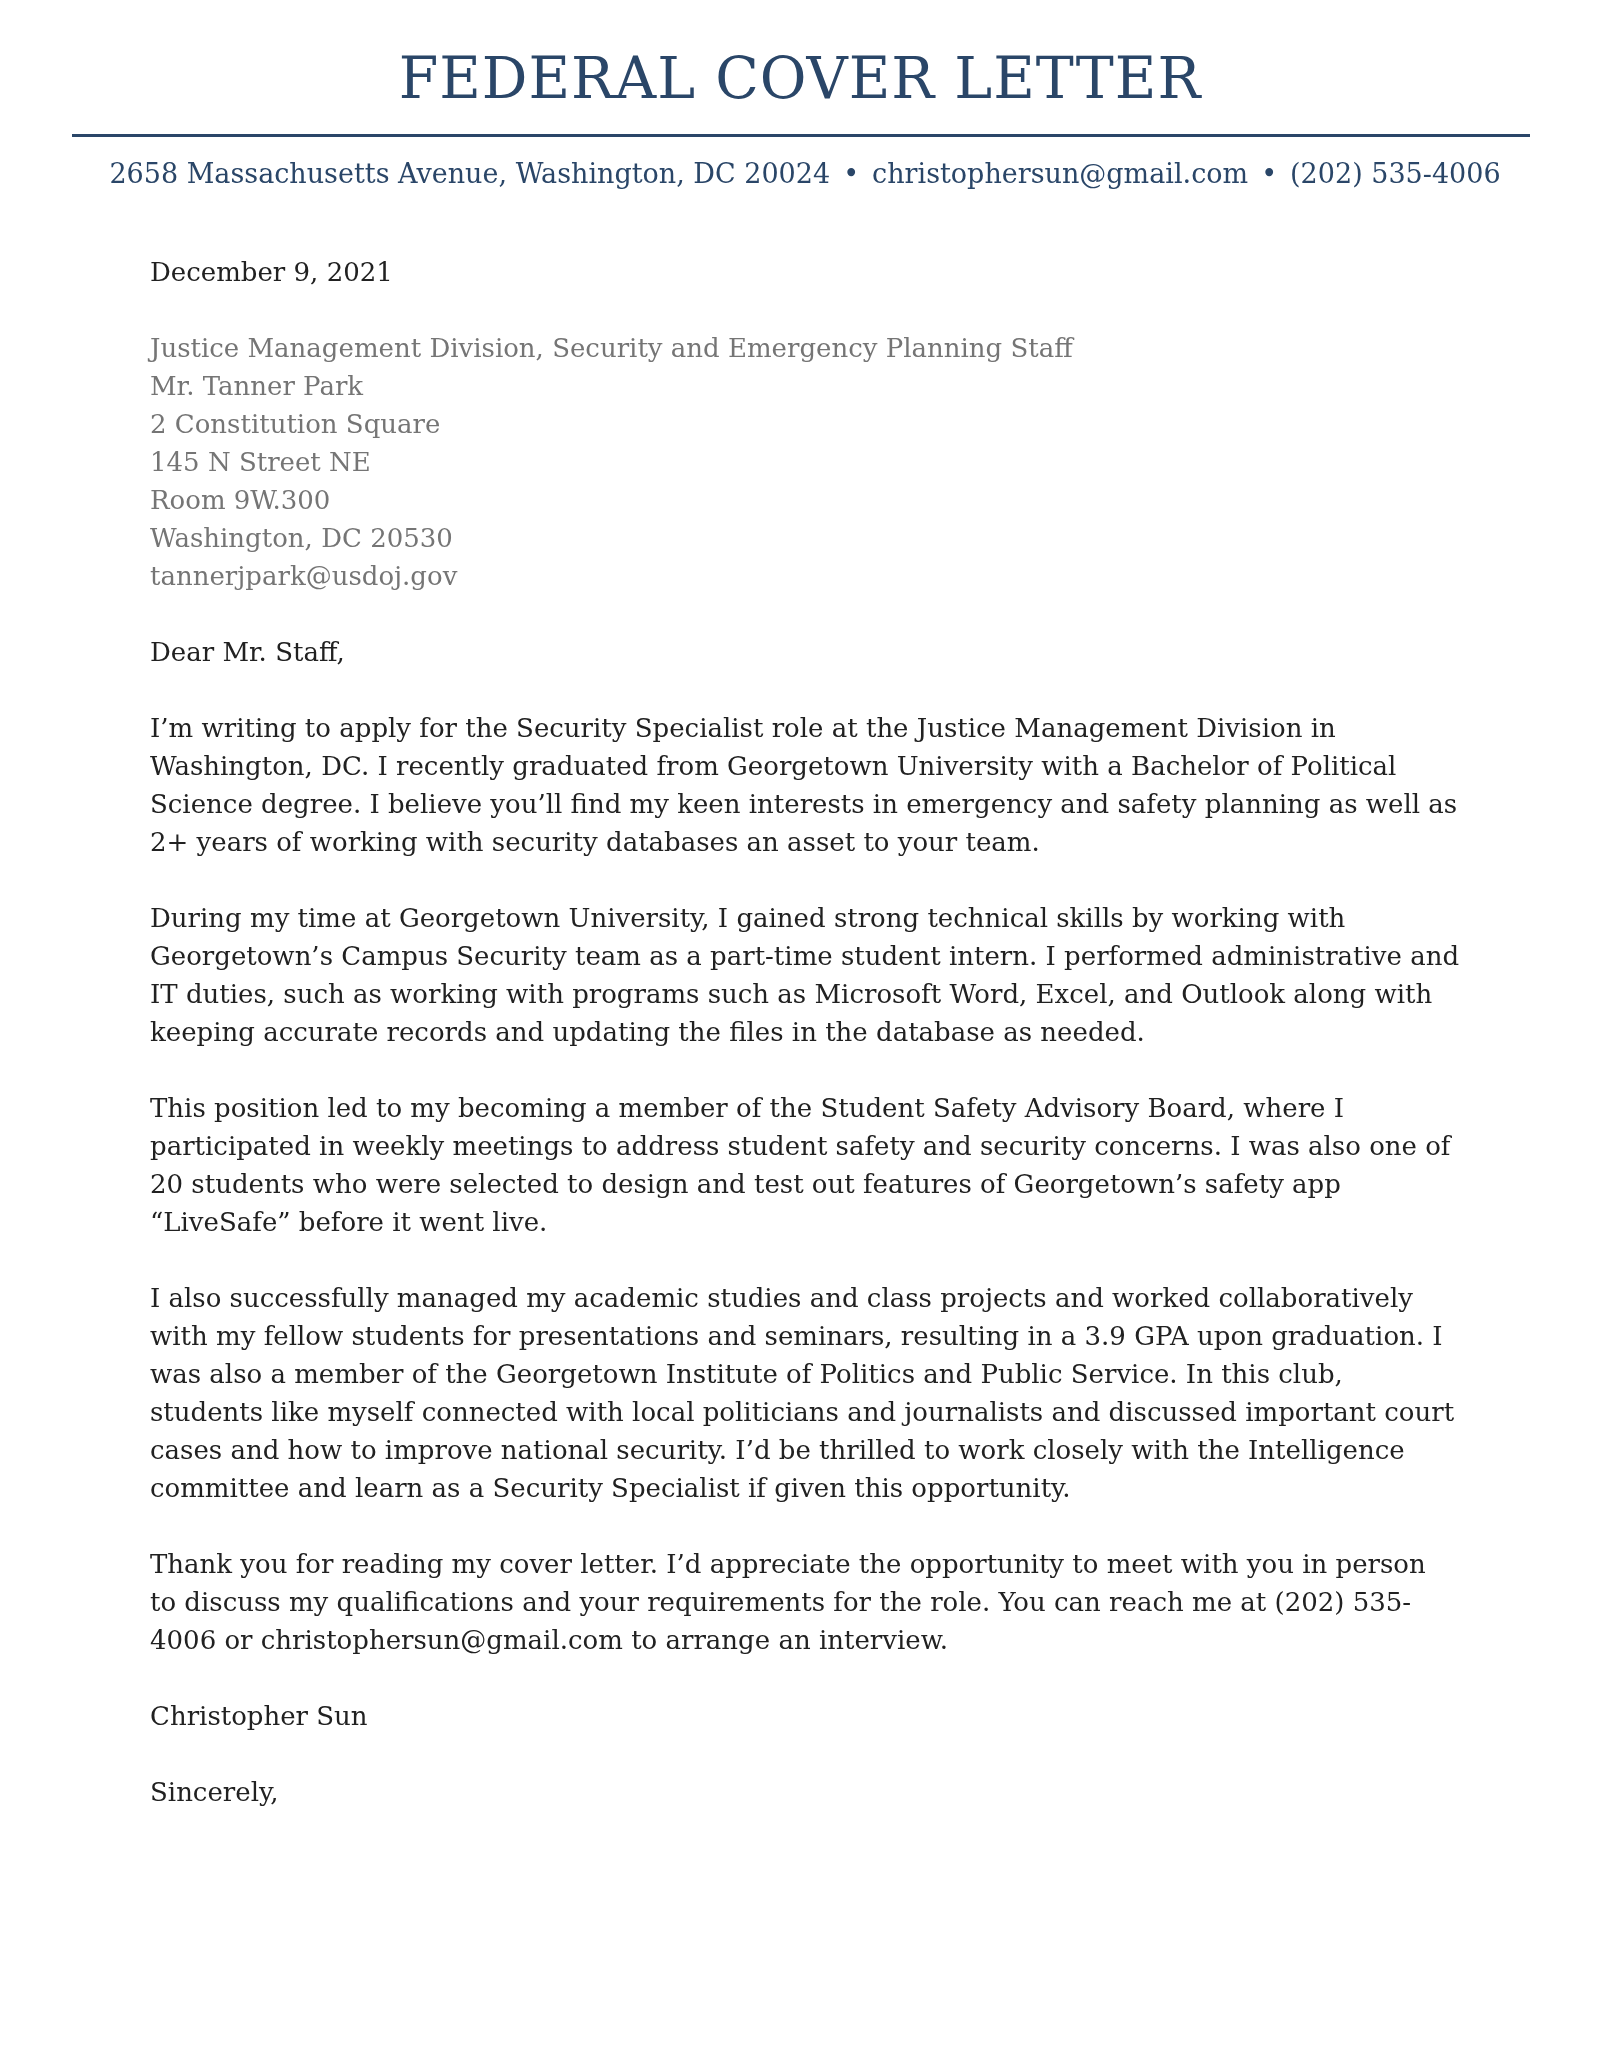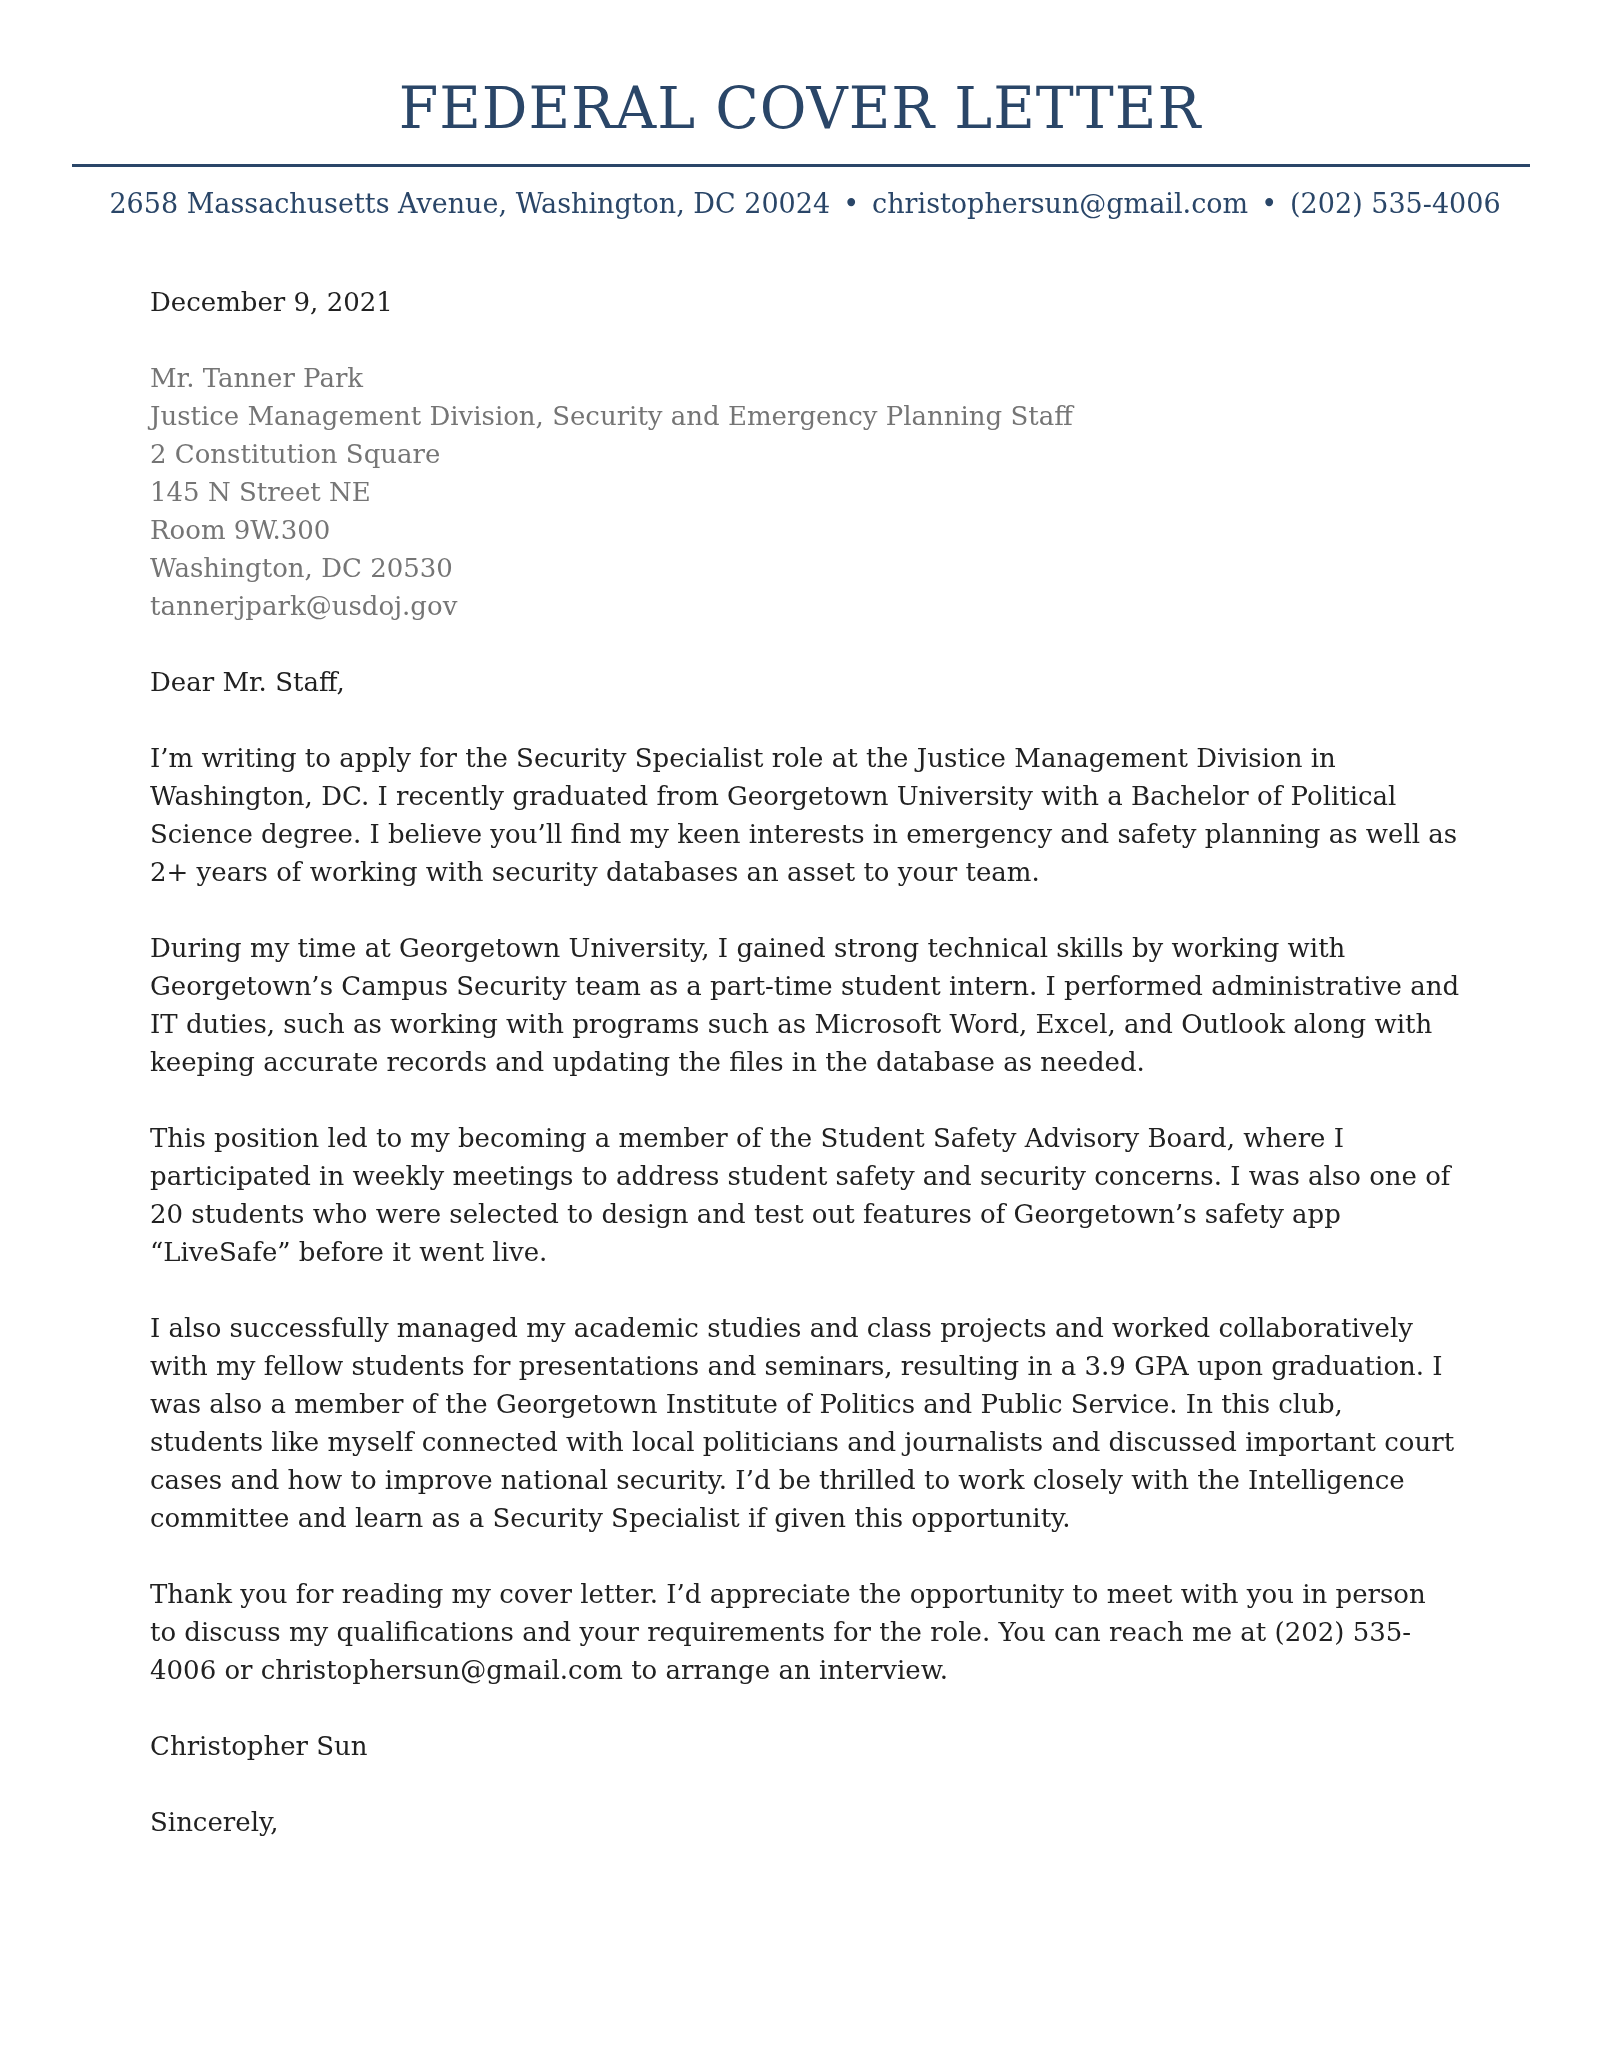--- a/index.html
+++ b/index.html
@@ -6,21 +6,21 @@
   html, body { background: #ffffff; }
   body {
     width: 1600px;
     height: 2071px;
     font-family: "DejaVu Serif", serif;
     background: var(--page-bg, #ffffff);
   }
   .page {
     width: 100%;
     height: 100%;
-    padding-top: 78px;
+    padding-top: 48px;
     overflow: hidden;
   }
   .title {
     text-align: center;
     font-size: 57px;
     line-height: 60px;
     font-weight: normal;
     letter-spacing: 1px;
     color: var(--accent, #2a4668);
   }
@@ -62,22 +62,22 @@
     <div class="contact">
       <span>2658 Massachusetts Avenue, Washington, DC 20024</span><span class="sep">•</span><span>christophersun@gmail.com</span><span class="sep">•</span><span>(202) 535-4006</span>
     </div>
   </header>
 
   <main class="letter">
 
     <p class="date">December 9, 2021</p>
 
     <div class="recipient block">
+      <div>Justice Management Division, Security and Emergency Planning Staff</div>
       <div>Mr. Tanner Park</div>
-      <div>Justice Management Division, Security and Emergency Planning Staff</div>
       <div>2 Constitution Square</div>
       <div>145 N Street NE</div>
       <div>Room 9W.300</div>
       <div>Washington, DC 20530</div>
       <div>tannerjpark@usdoj.gov</div>
     </div>
 
     <p class="block">Dear Mr. Staff,</p>
 
     <p class="block">I’m writing to apply for the Security Specialist role at the Justice Management Division in Washington, DC. I recently graduated from Georgetown University with a Bachelor of Political Science degree. I believe you’ll find my keen interests in emergency and safety planning as well as 2+ years of working with security databases an asset to your team.</p>

